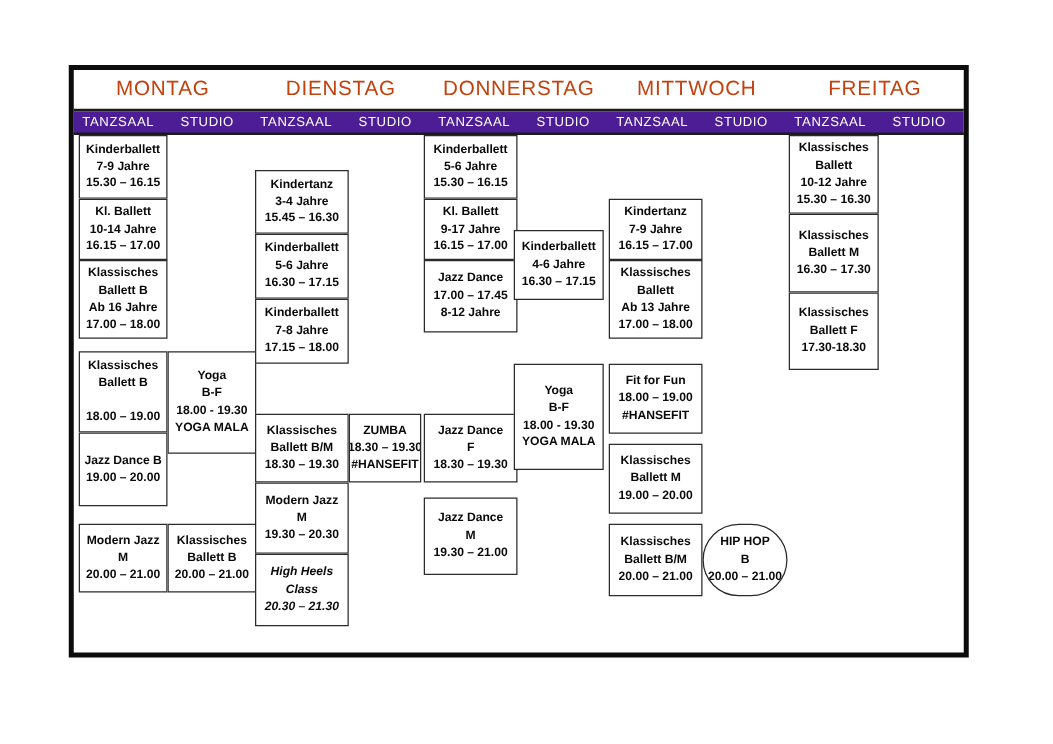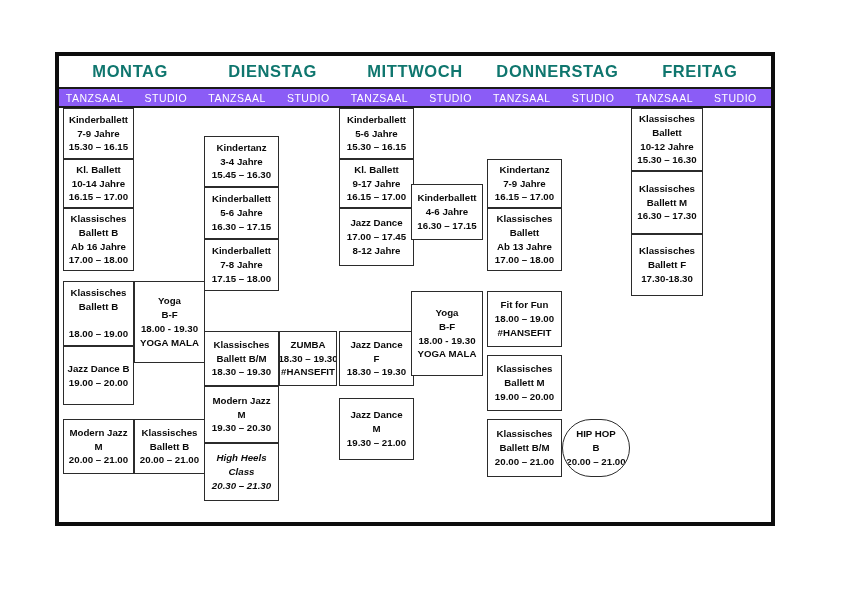--- a/index.html
+++ b/index.html
@@ -41,32 +41,32 @@
     border-bottom: 2px solid #1a1a1a;
     box-sizing: border-box;
   }
   .day-cell {
     flex: 1 1 0;
     display: flex;
     align-items: center;
     justify-content: center;
     font-size: 16.5px;
     letter-spacing: 0.6px;
-    color: #0f766e;
-    font-weight: 700;
+    color: #c2410c;
+    font-weight: 400;
   }
   
   #room-header {
     position: absolute;
     left: 0;
     top: 33px;
     width: 100%;
     height: 19px;
     display: flex;
-    background: #8b5cf6;
+    background: #4c1d95;
     border-bottom: 2px solid #1a1a1a;
     box-sizing: border-box;
   }
   .room-cell {
     flex: 1 1 0;
     display: flex;
     align-items: center;
     justify-content: center;
     font-size: 10.5px;
     letter-spacing: 0.5px;
@@ -101,22 +101,22 @@
 </style>
 </head>
 <body>
 
 <div id="stage">
   <div id="table-frame">
 
     <div id="day-header">
         <div class="day-cell">MONTAG</div>
         <div class="day-cell">DIENSTAG</div>
+        <div class="day-cell">DONNERSTAG</div>
         <div class="day-cell">MITTWOCH</div>
-        <div class="day-cell">DONNERSTAG</div>
         <div class="day-cell">FREITAG</div>
       </div>
 
     <div id="room-header">
         <div class="room-cell">TANZSAAL</div>
         <div class="room-cell">STUDIO</div>
         <div class="room-cell">TANZSAAL</div>
         <div class="room-cell">STUDIO</div>
         <div class="room-cell">TANZSAAL</div>
         <div class="room-cell">STUDIO</div>

